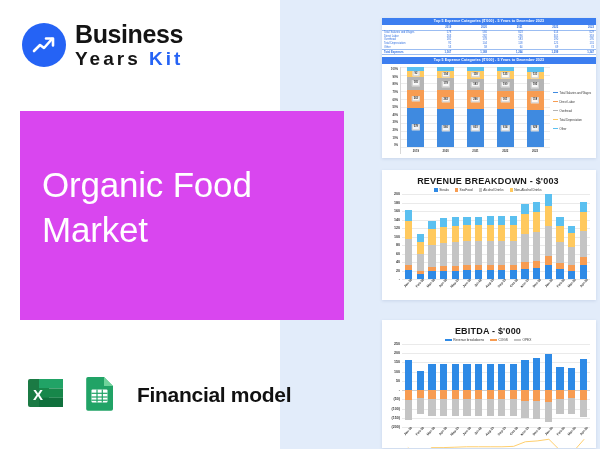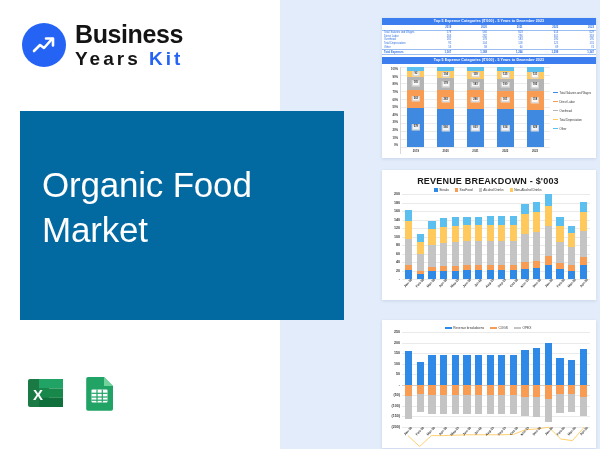--- a/index.html
+++ b/index.html
@@ -82,21 +82,21 @@
     color: #2563f5;
   }
 
   
   .title-banner {
     position: absolute;
     left: 20px;
     top: 111px;
     width: 324px;
     height: 209px;
-    background: #0369a1;
+    background: #d946ef;
   }
   .title-text {
     position: absolute;
     left: 22px;
     top: 52px;
     width: 290px;
     color: #ffffff;
     font-size: 35px;
     font-weight: 400;
     line-height: 1.28;
@@ -474,20 +474,21 @@
         <rect x="13.5" y="17.5" width="16" height="13" rx="1" fill="#ffffff"></rect>
         <g stroke="#21a366" stroke-width="1.2">
           <line x1="13.5" y1="21.3" x2="29.5" y2="21.3"></line>
           <line x1="13.5" y1="25" x2="29.5" y2="25"></line>
           <line x1="13.5" y1="28.2" x2="29.5" y2="28.2"></line>
           <line x1="19" y1="17.5" x2="19" y2="30.5"></line>
           <line x1="24.3" y1="17.5" x2="24.3" y2="30.5"></line>
         </g>
       </svg>
     </div>
+    <div class="fm-label">Financial model</div>
   </div>
 
   <div class="panel panel-a">
     <div class="sheet-title">Top 5 Expense Categories ($'000) - 5 Years to December 2023</div>
     <table class="mini-table">
       <thead>
           <tr id="exp-head">
             <th class="lbl"></th>
             <th>2019</th>
             <th>2020</th>
@@ -925,20 +926,21 @@
           </div>
           <div class="xl">
             <span>Apr-20</span>
           </div>
         </div>
     </div>
   </div>
 
   <div class="panel panel-c">
     <div class="chart-card">
+      <div class="chart-title">EBITDA - $'000</div>
       <div class="chart-legend" id="eb-legend">
           <div class="lg">
             <span class="sw line" style="background: rgb(46, 138, 230);"></span>
             <span>Revenue breakdowns</span>
           </div>
           <div class="lg">
             <span class="sw line" style="background: rgb(247, 156, 82);"></span>
             <span>COGS</span>
           </div>
           <div class="lg">

